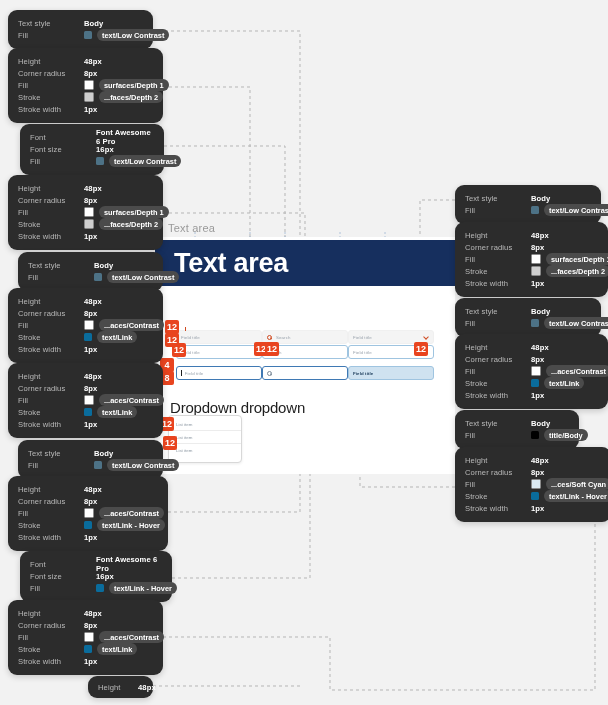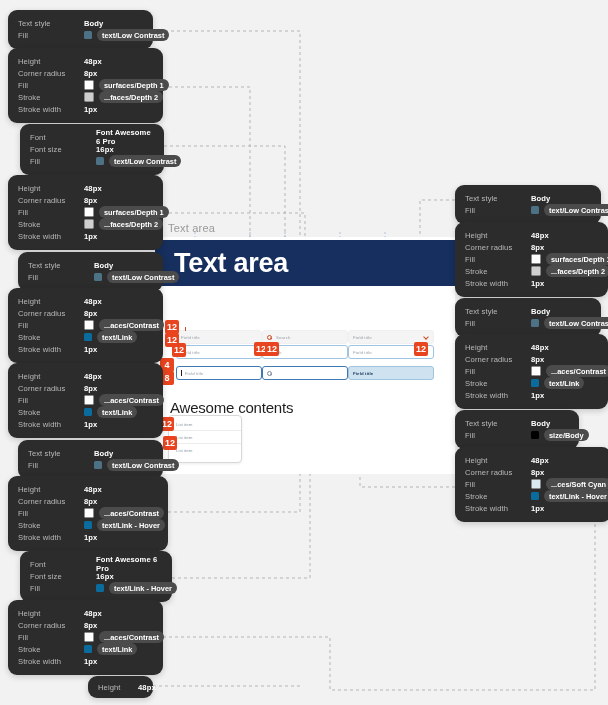--- a/index.html
+++ b/index.html
@@ -158,21 +158,21 @@
       <circle cx="385" cy="375" r="1.2"></circle>
       <circle cx="215" cy="433" r="1.2"></circle>
     </g>
   </svg>
 
   <div class="canvas"></div>
   <div class="canvas-label">Text area</div>
   <div class="hero">
     <span>Text area</span>
   </div>
-  <div class="sect-title" id="t-dd">Awesome contents</div>
+  <div class="sect-title" id="t-dd">Dropdown dropdown</div>
 
   <div id="form-root">
       <div class="field f-ghost" style="position: absolute; left: 176px; top: 330px;">
         <span class="f-lbl">Field title</span>
         <span class="tick" style="left: 8px; top: -4px;"></span>
       </div>
       <div class="field f-normal" style="position: absolute; left: 176px; top: 345px;">
         <span class="f-lbl">Field title</span>
       </div>
       <div class="field f-focus" style="position: absolute; left: 176px; top: 366px;">
@@ -547,21 +547,21 @@
       </div>
       <div class="card" style="left: 455px; top: 410px; width: 124px;">
         <div class="row">
           <div class="key">Text style</div>
           <div class="val">Body</div>
         </div>
         <div class="row">
           <div class="key">Fill</div>
           <div class="val-wrap">
             <span class="sw" style="background: rgb(0, 0, 0);"></span>
-            <span class="chip">size/Body</span>
+            <span class="chip">title/Body</span>
           </div>
         </div>
       </div>
       <div class="card" style="left: 455px; top: 447px; width: 156px;">
         <div class="row">
           <div class="key">Height</div>
           <div class="val">48px</div>
         </div>
         <div class="row">
           <div class="key">Corner radius</div>

